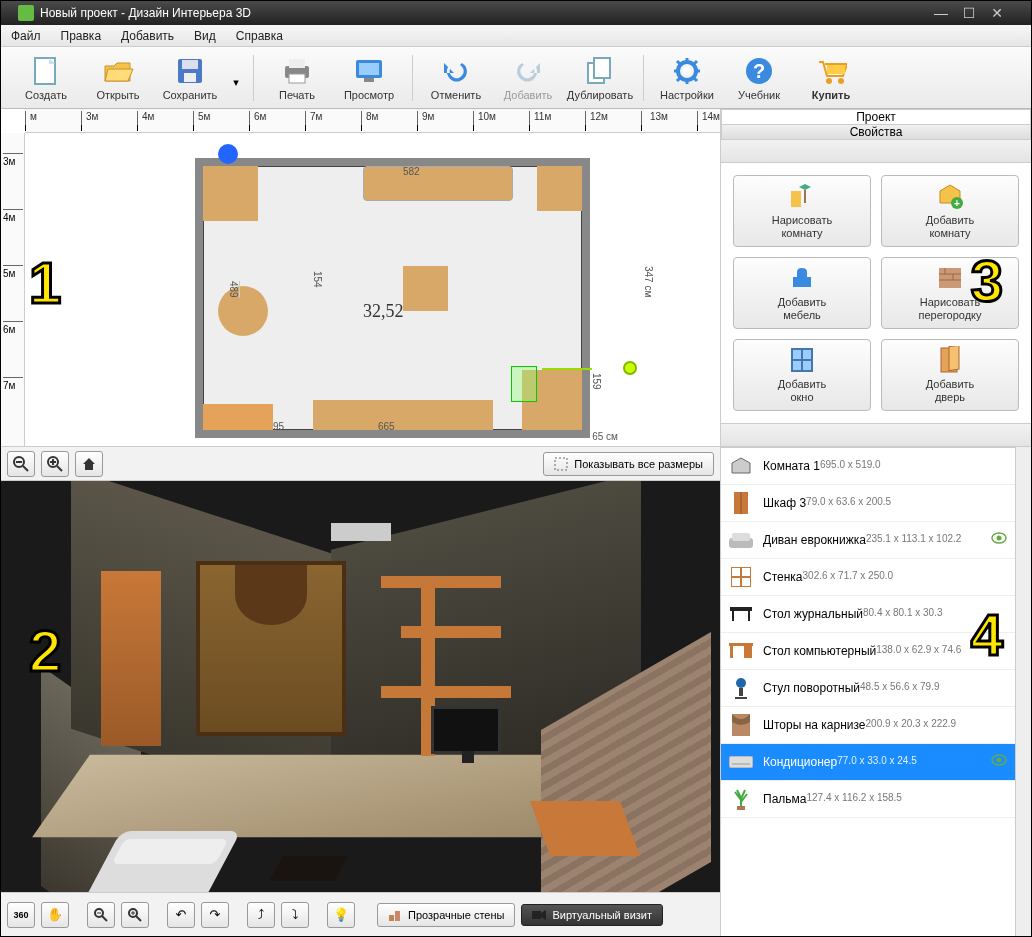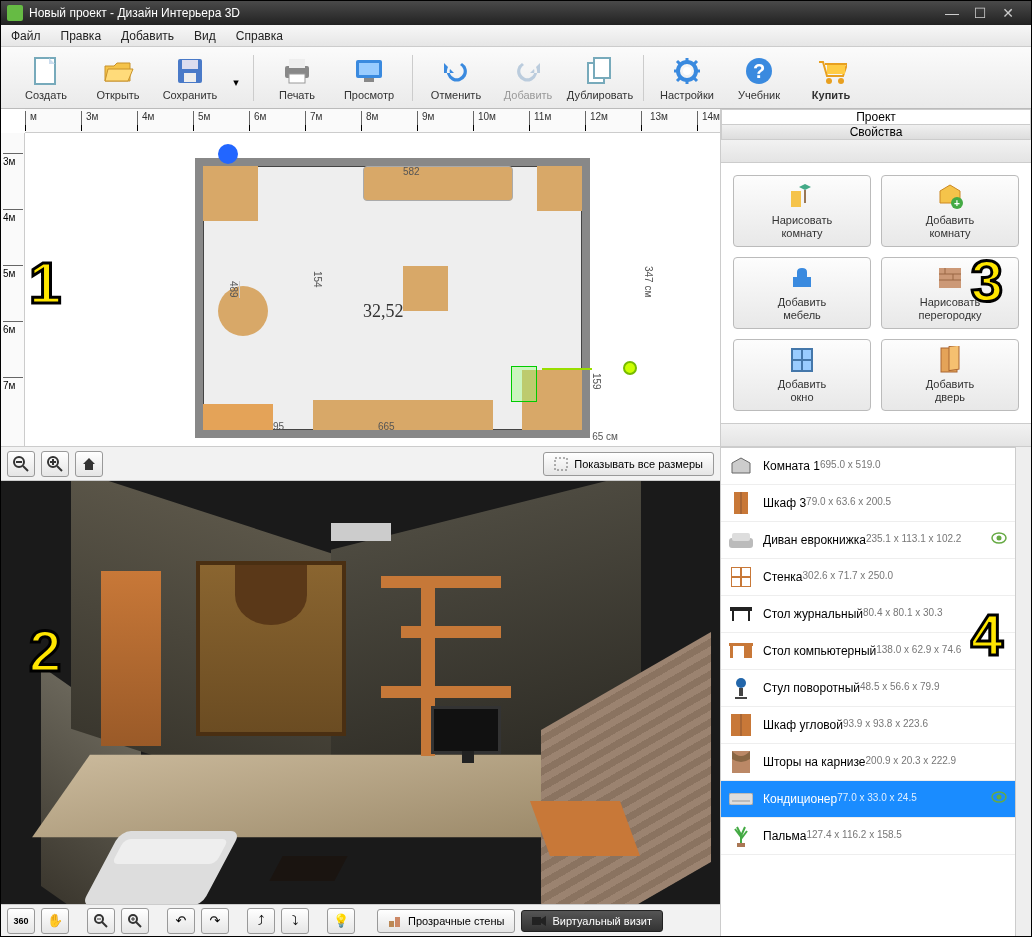--- a/index.html
+++ b/index.html
@@ -1,20 +1,20 @@
 <!DOCTYPE html>
 <html><head>
 <meta charset="utf-8">
 <style>
 * { box-sizing: border-box; margin: 0; padding: 0; }
 body { font-family: Tahoma, Arial, sans-serif; font-size: 11px; background: #fff; width: 1032px; height: 937px; overflow: hidden; }
 
 .window { width: 1032px; height: 937px; border: 1px solid #000; display: flex; flex-direction: column; background: #fff; }
 
-.titlebar { height: 24px; background: linear-gradient(#4a4a4a,#222); color: #fff; display: flex; align-items: center; padding: 0 6px; }
+.titlebar { height: 24px; background: linear-gradient(#4a4a4a,#222); color: #fff; display: flex; align-items: center; padding: 0 17px; }
 .titlebar .app-icon { width: 16px; height: 16px; background: #6b4; border-radius: 2px; margin-right: 6px; }
 .titlebar .title { flex: 1; font-size: 12px; }
 .titlebar .win-btns { display: flex; gap: 14px; padding-right: 10px; }
 .titlebar .win-btn { width: 14px; height: 14px; color:#ccc; font-size:14px; line-height:14px; text-align:center; cursor:pointer; }
 
 .menubar { height: 22px; background: linear-gradient(#f7f7f7,#e6e6e6); border-bottom: 1px solid #ccc; display: flex; align-items: center; padding: 0 6px; gap: 12px; color:#222; }
 .menubar .menu-item { cursor: pointer; padding: 2px 4px; font-size: 12px; }
 
 .toolbar { height: 62px; background: linear-gradient(#fbfbfb,#eaeaea); border-bottom: 1px solid #bbb; display: flex; align-items: center; padding: 4px 10px; gap: 2px; }
 .toolbar .tb { display:flex; flex-direction:column; align-items:center; width:70px; cursor:pointer; padding:4px 0;}
@@ -77,21 +77,21 @@
 .shelf .vert{left:40px;top:0;width:14px;height:180px;}
 .tv{position:absolute;left:430px;top:225px;width:70px;height:48px;background:#111;border:3px solid #333;}
 .tv::after{content:'';position:absolute;left:28px;bottom:-12px;width:12px;height:12px;background:#222;}
 .ward3d{position:absolute;left:100px;top:90px;width:60px;height:175px;background:linear-gradient(#c87838,#9a5a28);}
 .sofa3d{position:absolute;left:100px;bottom:30px;width:120px;height:75px;background:#ddd;border-radius:10px;transform:skewX(-28deg);}
 .sofa3d::before{content:'';position:absolute;left:8px;top:8px;right:8px;height:25px;background:#eee;border-radius:6px;}
 .coffee3d{position:absolute;left:275px;bottom:55px;width:65px;height:25px;background:#1a1410;transform:skewX(-28deg);}
 .desk3d{position:absolute;right:90px;bottom:80px;width:90px;height:55px;background:#c87838;transform:skewX(20deg);}
 .air3d{position:absolute;left:330px;top:42px;width:60px;height:18px;background:#ccc;}
 
-.view-controls{position:absolute;left:0;right:0;bottom:0;height:32px;background:#f2f2f2;border-top:1px solid #ccc;display:flex;align-items:center;padding:0 6px;gap:6px;}
+.view-controls{position:absolute;left:0;right:0;bottom:0;height:44px;background:#f2f2f2;border-top:1px solid #ccc;display:flex;align-items:center;padding:0 6px;gap:6px;}
 .vc-btn{width:28px;height:26px;border:1px solid #999;background:linear-gradient(#fff,#e5e5e5);border-radius:3px;display:flex;align-items:center;justify-content:center;cursor:pointer;font-size:13px;}
 .vc-toggle{border:1px solid #999;background:linear-gradient(#fff,#e5e5e5);border-radius:3px;padding:4px 10px;display:flex;align-items:center;gap:6px;cursor:pointer;}
 .vc-toggle.dark{background:linear-gradient(#555,#333);color:#fff;border-color:#222;}
 
 
 .tabs{height:30px;display:flex;border-bottom:1px solid #ccc;background:#eee;flex-direction:column;}
 .tab{flex:1;display:flex;align-items:center;justify-content:center;border:1px solid #ccc;border-bottom:none;background:linear-gradient(#f0f0f0,#ddd);cursor:pointer;font-size:12px;}
 .tab.active{background:#fff;font-weight:normal;}
 .panel-header{background:linear-gradient(#f2f2f2,#e4e4e4);height:24px;border:1px solid #ccc;border-left:none;border-right:none;}
 .action-grid{display:grid;grid-template-columns:1fr 1fr;gap:10px;padding:12px;}
@@ -628,38 +628,20 @@
                 </div>
                 <div class="eye ">
                   <svg width="16" height="12">
                     <ellipse cx="8" cy="6" rx="7" ry="5" fill="none" stroke="currentColor" stroke-width="1.5"></ellipse>
                     <circle cx="8" cy="6" r="2.5" fill="currentColor"></circle>
                   </svg>
                 </div>
               </div>
               <div class="obj-item">
                 <div class="oic">
-                  <svg width="20" height="22">
-                    <rect width="20" height="22" fill="#c87838"></rect>
-                    <line x1="10" y1="0" x2="10" y2="22" stroke="#853"></line>
-                  </svg>
-                </div>
-                <div class="oinfo">
-                  <div class="oname">Шкаф угловой</div>
-                  <div class="odim">93.9 x 93.8 x 223.6</div>
-                </div>
-                <div class="eye ">
-                  <svg width="16" height="12">
-                    <ellipse cx="8" cy="6" rx="7" ry="5" fill="none" stroke="currentColor" stroke-width="1.5"></ellipse>
-                    <circle cx="8" cy="6" r="2.5" fill="currentColor"></circle>
-                  </svg>
-                </div>
-              </div>
-              <div class="obj-item">
-                <div class="oic">
                   <svg width="18" height="22">
                     <rect width="18" height="22" fill="#b86"></rect>
                     <path d="M0 0 Q9 10 18 0 L18 8 Q9 14 0 8 Z" fill="#864"></path>
                   </svg>
                 </div>
                 <div class="oinfo">
                   <div class="oname">Шторы на карнизе</div>
                   <div class="odim">200.9 x 20.3 x 222.9</div>
                 </div>
                 <div class="eye ">

